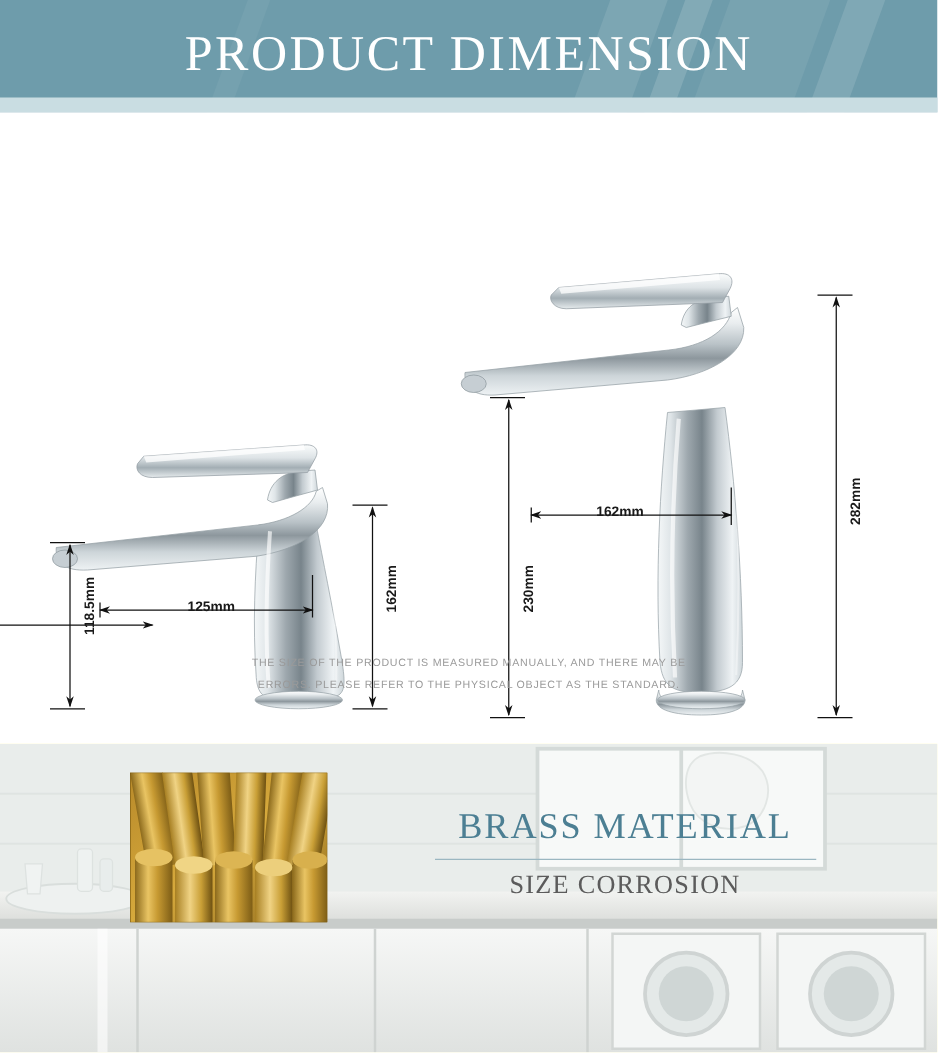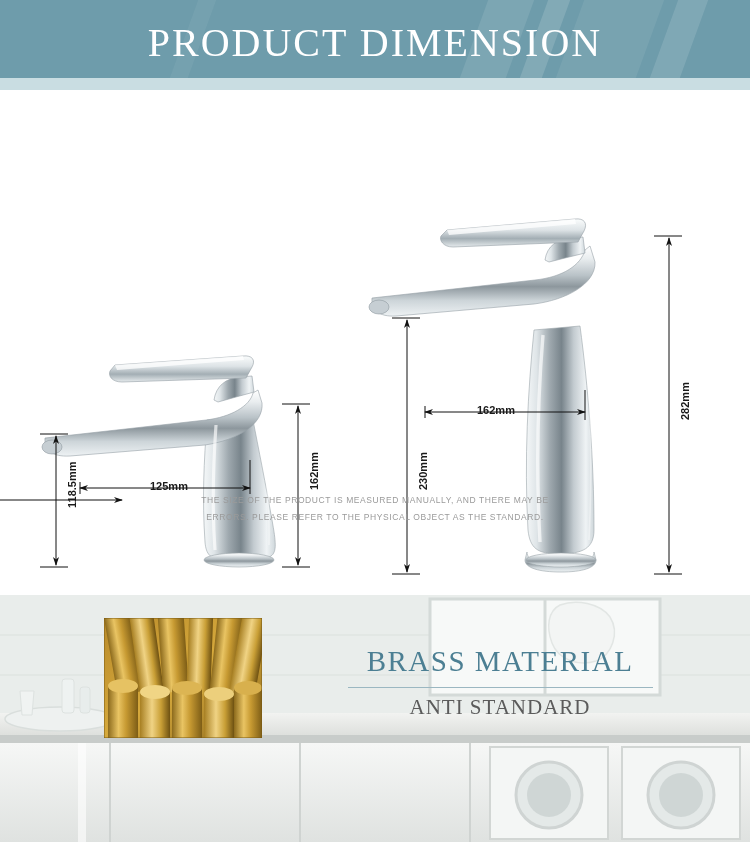--- a/index.html
+++ b/index.html
@@ -65,21 +65,21 @@
   .diagram {
     position: relative;
     width: 750px;
     height: 505px;
     background: #ffffff;
   }
 
   .note {
     position: absolute;
     left: 200px;
-    top: 402px;
+    top: 432px;
     width: 350px;
     text-align: center;
     color: #9a9a9a;
     font-size: 8.5px;
     line-height: 17px;
     letter-spacing: 0.6px;
   }
 
   
   .dim {
@@ -384,16 +384,16 @@
           <ellipse cx="115" cy="76" rx="15" ry="7" fill="#eccf7c"></ellipse>
           <rect x="130" y="70" width="28" height="50" fill="url(#rod1)"></rect>
           <ellipse cx="144" cy="70" rx="14" ry="7" fill="#d8b04d"></ellipse>
         </g>
         <rect x="0" y="0" width="158" height="120" fill="none" stroke="#7a5a12" stroke-width="1"></rect>
       </svg>
     </div>
 
     <div class="brass-title">BRASS MATERIAL</div>
     <div class="brass-rule"></div>
-    <div class="brass-sub">ANTI STANDARD</div>
+    <div class="brass-sub">SIZE CORROSION</div>
   </div>
 
 </div>
 
 </body></html>

